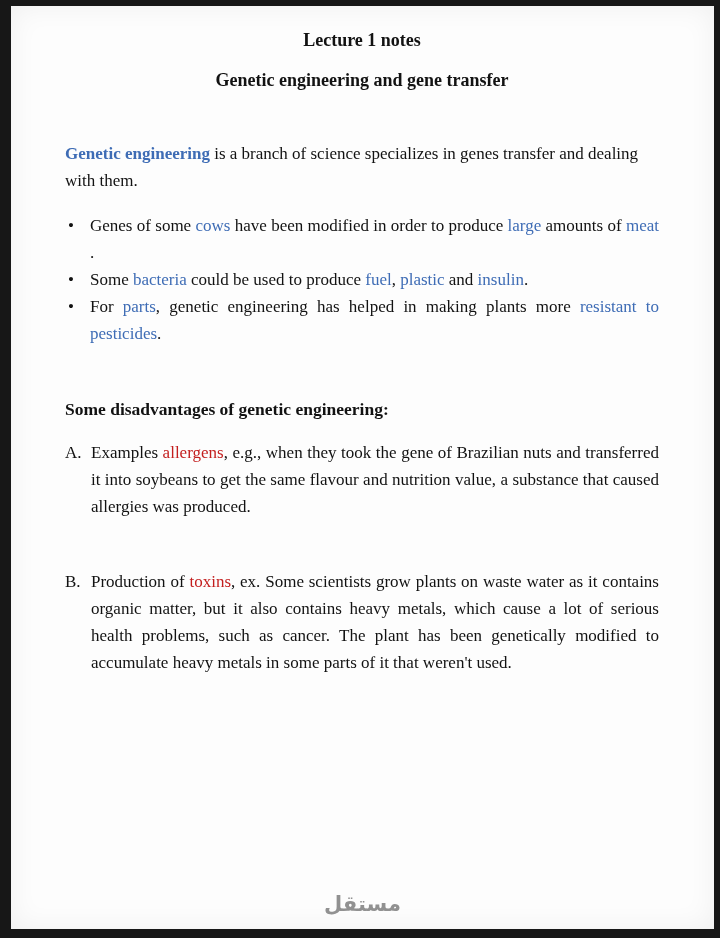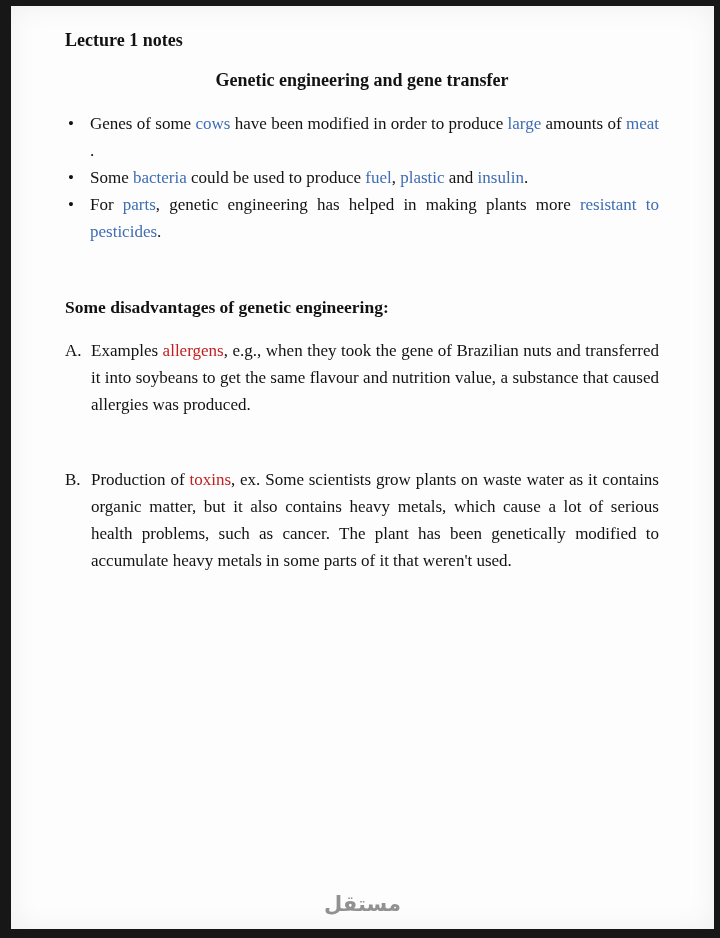--- a/index.html
+++ b/index.html
@@ -19,21 +19,21 @@
   }
   .scan{position:relative;width:720px;height:938px;background:var(--edge);}
   .paper{
     position:absolute;left:11px;top:6px;width:703px;height:923px;
     background:var(--paper);
     box-shadow:inset 0 0 28px rgba(0,0,0,0.06);
     overflow:hidden;
   }
   .content{padding:22px 55px 0 54px;font-size:17px;line-height:27px;}
   .title{
-    font-size:18px;font-weight:bold;text-align:left;
+    font-size:18px;font-weight:bold;text-align:center;
     margin:0 0 14px 0;line-height:24px;
   }
   .subtitle{
     font-size:18px;font-weight:bold;text-align:center;
     margin:16px;line-height:24px;
   }
   .para{margin:0;}
   .para-intro{margin-top:48px;}
   .para-gmo{margin-top:14px;}
   .blue{color:var(--blue);}
@@ -62,20 +62,21 @@
 </head>
 <body>
 
 <div class="scan">
   <div class="paper">
     <div class="content">
 
       <h1 class="title">Lecture 1 notes</h1>
       <h2 class="subtitle">Genetic engineering and gene transfer</h2>
 
+      <p class="para para-intro"><span class="blue bold">Genetic engineering</span><span> is a branch of science specializes in genes transfer and dealing with them.</span></p>
 
 
 
       <ul class="bullets">
         <li class="bullet">
             <span class="dot">•</span>
             <div class="btext"><span>Genes of some </span><span class="blue">cows</span><span> have been modified in order to produce </span><span class="blue">large</span><span> amounts of </span><span class="blue">meat</span><span> .</span></div>
           </li>
         <li class="bullet">
             <span class="dot">•</span>

